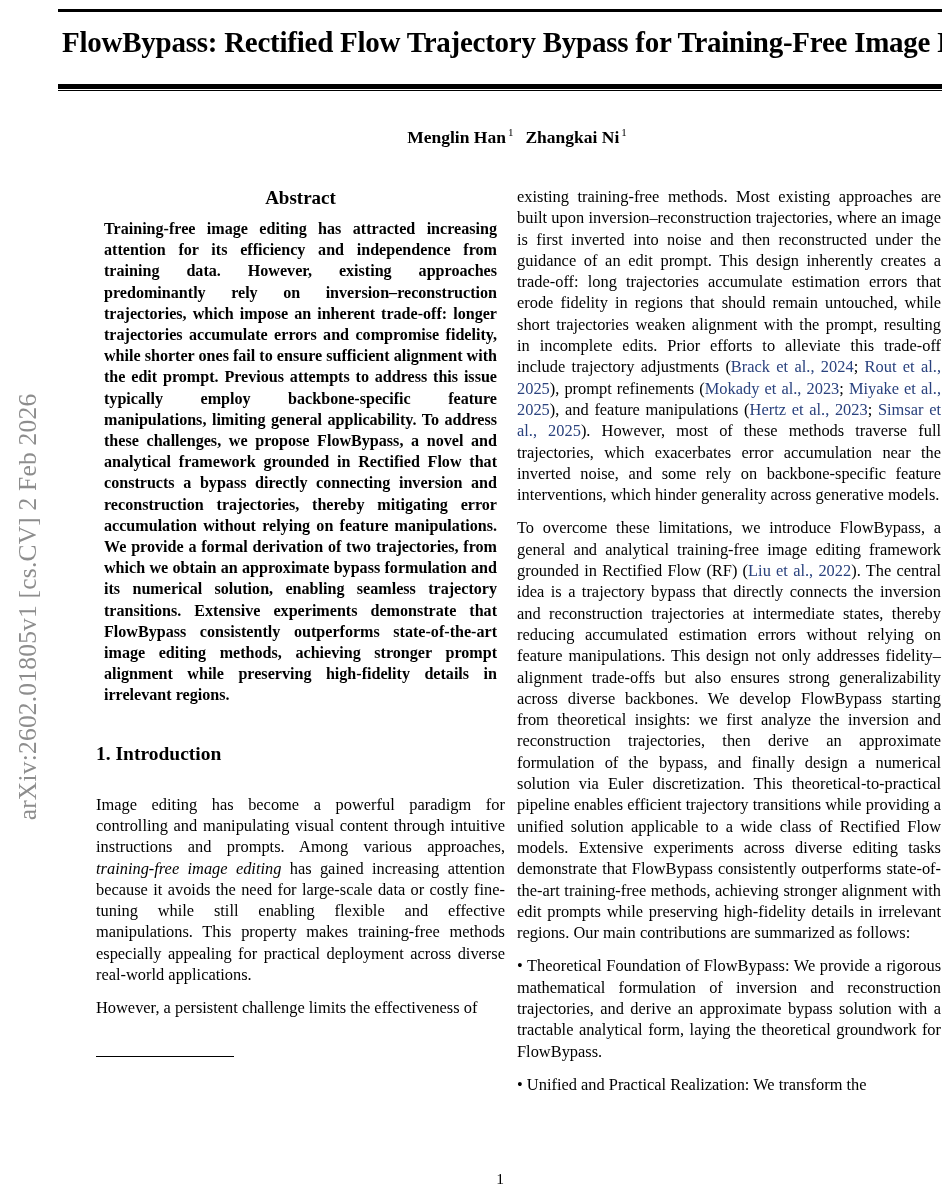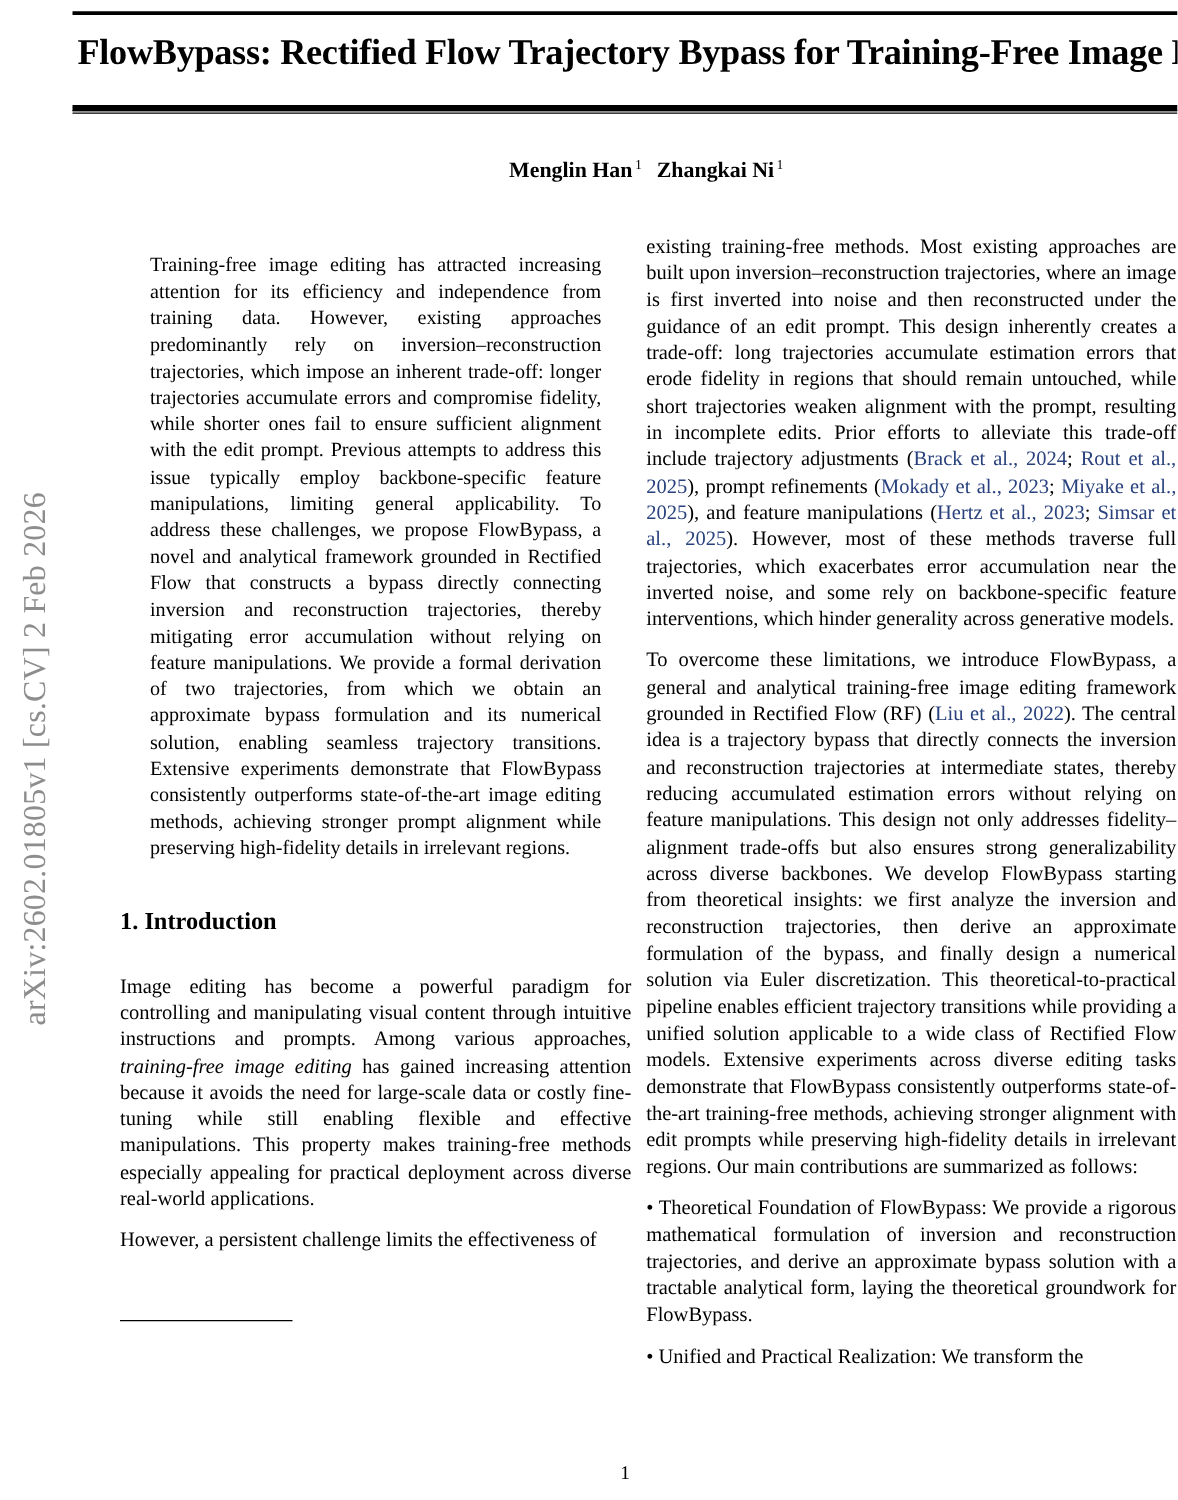--- a/index.html
+++ b/index.html
@@ -124,25 +124,26 @@
   .col-right { left: 459px; width: 424px; }
 
   .abstract-head {
     text-align: center;
     font-weight: bold;
     font-size: 19px;
     line-height: 24px;
     margin: 0 0 8px 0;
   }
   .abstract-body {
-    margin: 16px;
+    margin: 0;
     padding: 0 8px;
     font-size: 16.1px;
     line-height: 21.2px;
     text-align: justify;
+    font-weight: bold;
   }
 
   .section-head {
     font-weight: bold;
     font-size: 19.5px;
     line-height: 24px;
     margin: 36px 0 28px 0;
     text-align: left;
   }
 
@@ -214,20 +215,21 @@
   <div class="paper-title">FlowBypass: Rectified Flow Trajectory Bypass for Training-Free Image Editing</div>
 
   <div class="rule-under-title"></div>
 
   <div class="authors">
     <span>Menglin Han</span><span class="aff">1</span><span class="sep"></span><span>Zhangkai Ni</span><span class="aff">1</span>
   </div>
 
   <div class="col col-left">
 
+    <div class="abstract-head">Abstract</div>
     <p class="abstract-body">Training-free image editing has attracted increasing attention for its efficiency and independence from training data. However, existing approaches predominantly rely on inversion–reconstruction trajectories, which impose an inherent trade-off: longer trajectories accumulate errors and compromise fidelity, while shorter ones fail to ensure sufficient alignment with the edit prompt. Previous attempts to address this issue typically employ backbone-specific feature manipulations, limiting general applicability. To address these challenges, we propose FlowBypass, a novel and analytical framework grounded in Rectified Flow that constructs a bypass directly connecting inversion and reconstruction trajectories, thereby mitigating error accumulation without relying on feature manipulations. We provide a formal derivation of two trajectories, from which we obtain an approximate bypass formulation and its numerical solution, enabling seamless trajectory transitions. Extensive experiments demonstrate that FlowBypass consistently outperforms state-of-the-art image editing methods, achieving stronger prompt alignment while preserving high-fidelity details in irrelevant regions.</p>
 
     <div class="section-head">1. Introduction</div>
 
     <p class="para"><span>Image editing has become a powerful paradigm for controlling and manipulating visual content through intuitive instructions and prompts. Among various approaches, </span><span class="ital">training-free image editing</span><span> has gained increasing attention because it avoids the need for large-scale data or costly fine-tuning while still enabling flexible and effective manipulations. This property makes training-free methods especially appealing for practical deployment across diverse real-world applications.</span></p>
 
     <p class="para">However, a persistent challenge limits the effectiveness of</p>
   </div>
 
   <div class="col col-right">

